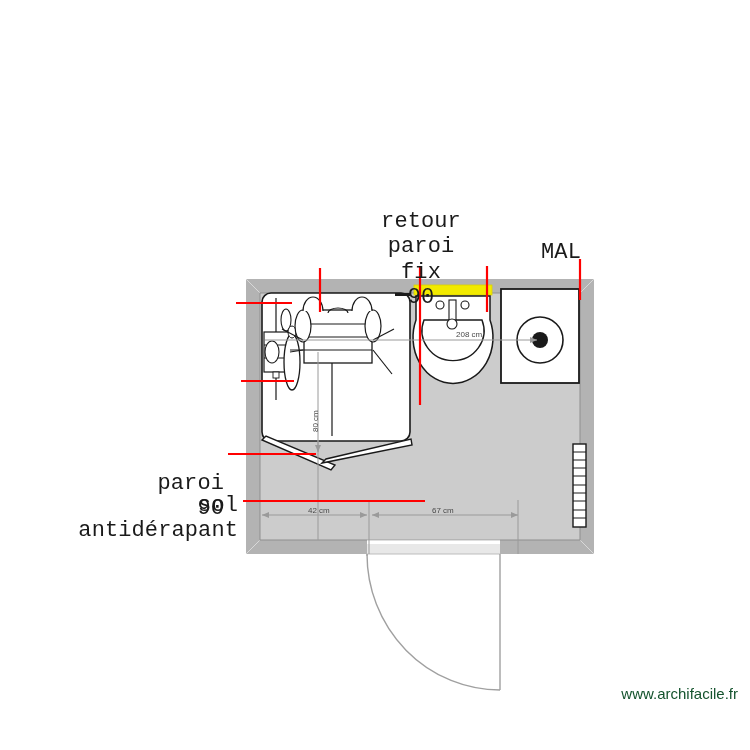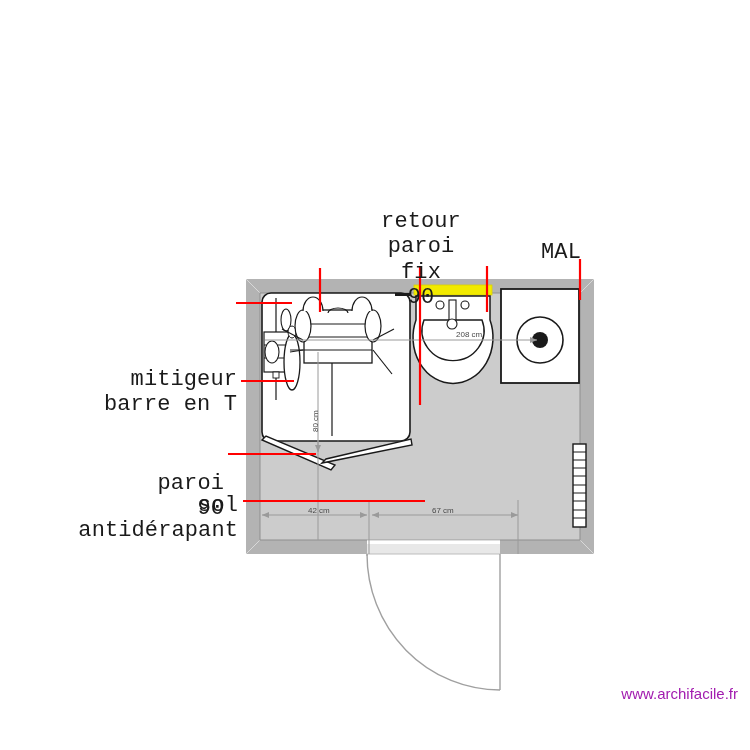--- a/index.html
+++ b/index.html
@@ -35,21 +35,21 @@
     white-space: pre-line;
     letter-spacing: 0.1px;
   }
   .anno.r { text-align: right; }
   .anno.c { text-align: center; }
   .watermark {
     position: absolute;
     right: 12px;
     bottom: 48px;
     font-size: 15px;
-    color: #a21caf;
+    color: #14532d;
     font-family: "Liberation Sans", sans-serif;
   }
   .dimtext {
     position: absolute;
     font-family: "Liberation Sans", sans-serif;
     font-size: 8px;
     color: #4a4a4a;
     letter-spacing: 0px;
   }
   .dimtext.rot {
@@ -218,22 +218,20 @@
 
 
   <div class="anno c" style="left:376px; top:209px; width:90px;">retour
 paroi fix
 90</div>
 
 
   <div class="anno c" style="left:526px; top:240px; width:70px;">MAL</div>
 
 
-  <div class="anno r" style="left:77px; top:367px; width:160px;">mitigeur
-barre en T</div>
 
   <div class="anno r" style="left:104px; top:438px; width:120px;margin-top:33px;">paroi
 90</div>
 
   <div class="anno r" style="left:78px; top:493px; width:160px;">sol
 antidérapant</div>
 
   <div class="dimtext" style="left:308px; top:506px;">42 cm</div>
 
   <div class="dimtext" style="left:432px; top:506px;">67 cm</div>

